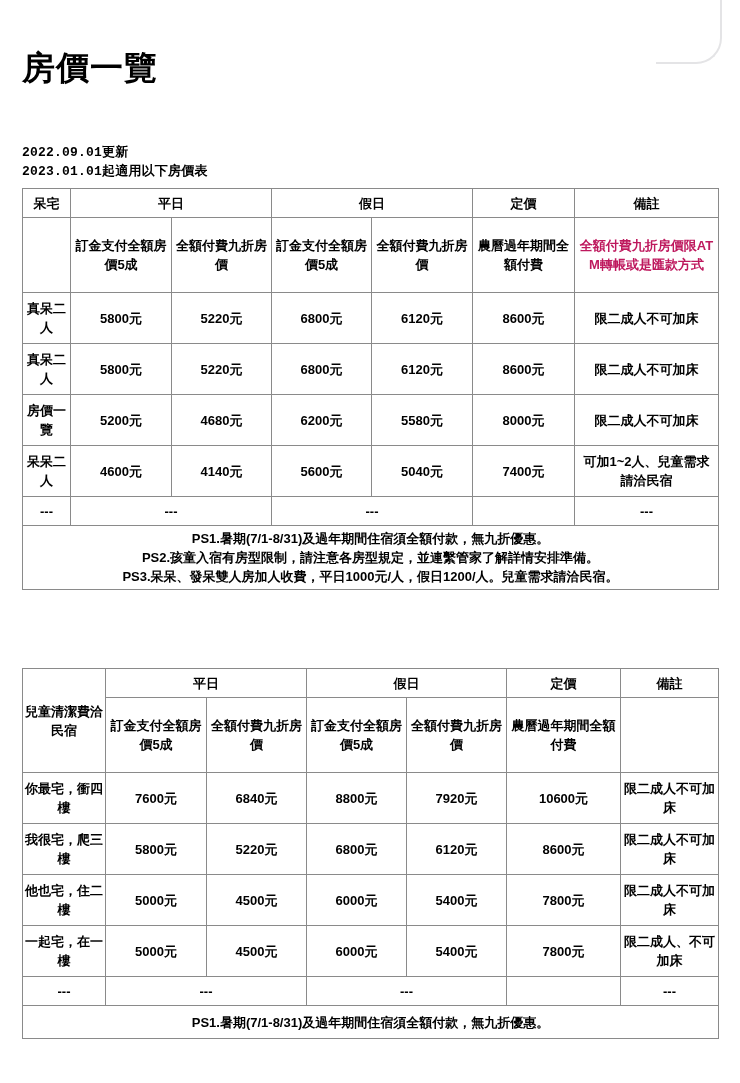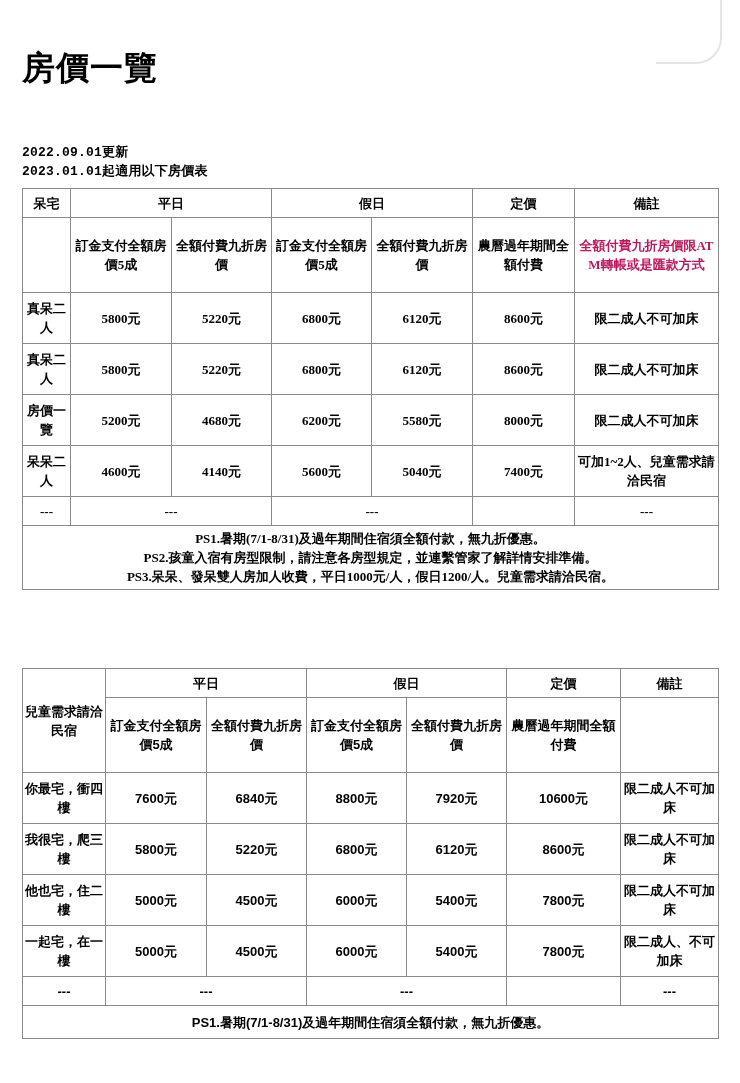--- a/index.html
+++ b/index.html
@@ -61,21 +61,21 @@
     letter-spacing: 0.2px;
     white-space: nowrap;
     font-family: Liberation Mono, monospace;
   }
 
   .tbl-wrap {
     position: absolute;
     left: 22px;
     width: 696px;
   }
-  #table-one-wrap { top: 188px; font-family: Liberation Serif, serif; }
+  #table-one-wrap { top: 188px; }
   #table-two-wrap { top: 668px; }
 
   table.price-table {
     border-collapse: collapse;
     width: 696px;
     table-layout: fixed;
     font-size: 13px;
   }
   table.price-table td,
   table.price-table th {
@@ -237,21 +237,21 @@
         <col class="c1">
           <col class="c2">
           <col class="c3">
           <col class="c4">
           <col class="c5">
           <col class="c6">
           <col class="c7">
       </colgroup>
       <tbody>
         <tr class="row-group-head">
-          <td rowspan="2">兒童需求請洽民宿</td>
+          <td rowspan="2">兒童清潔費洽民宿</td>
           <td colspan="2">平日</td>
           <td colspan="2">假日</td>
           <td>定價</td>
           <td>備註</td>
         </tr>
 
         <tr class="subhead">
           <td>訂金支付全額房價5成</td>
           <td>全額付費九折房價</td>
           <td>訂金支付全額房價5成</td>

